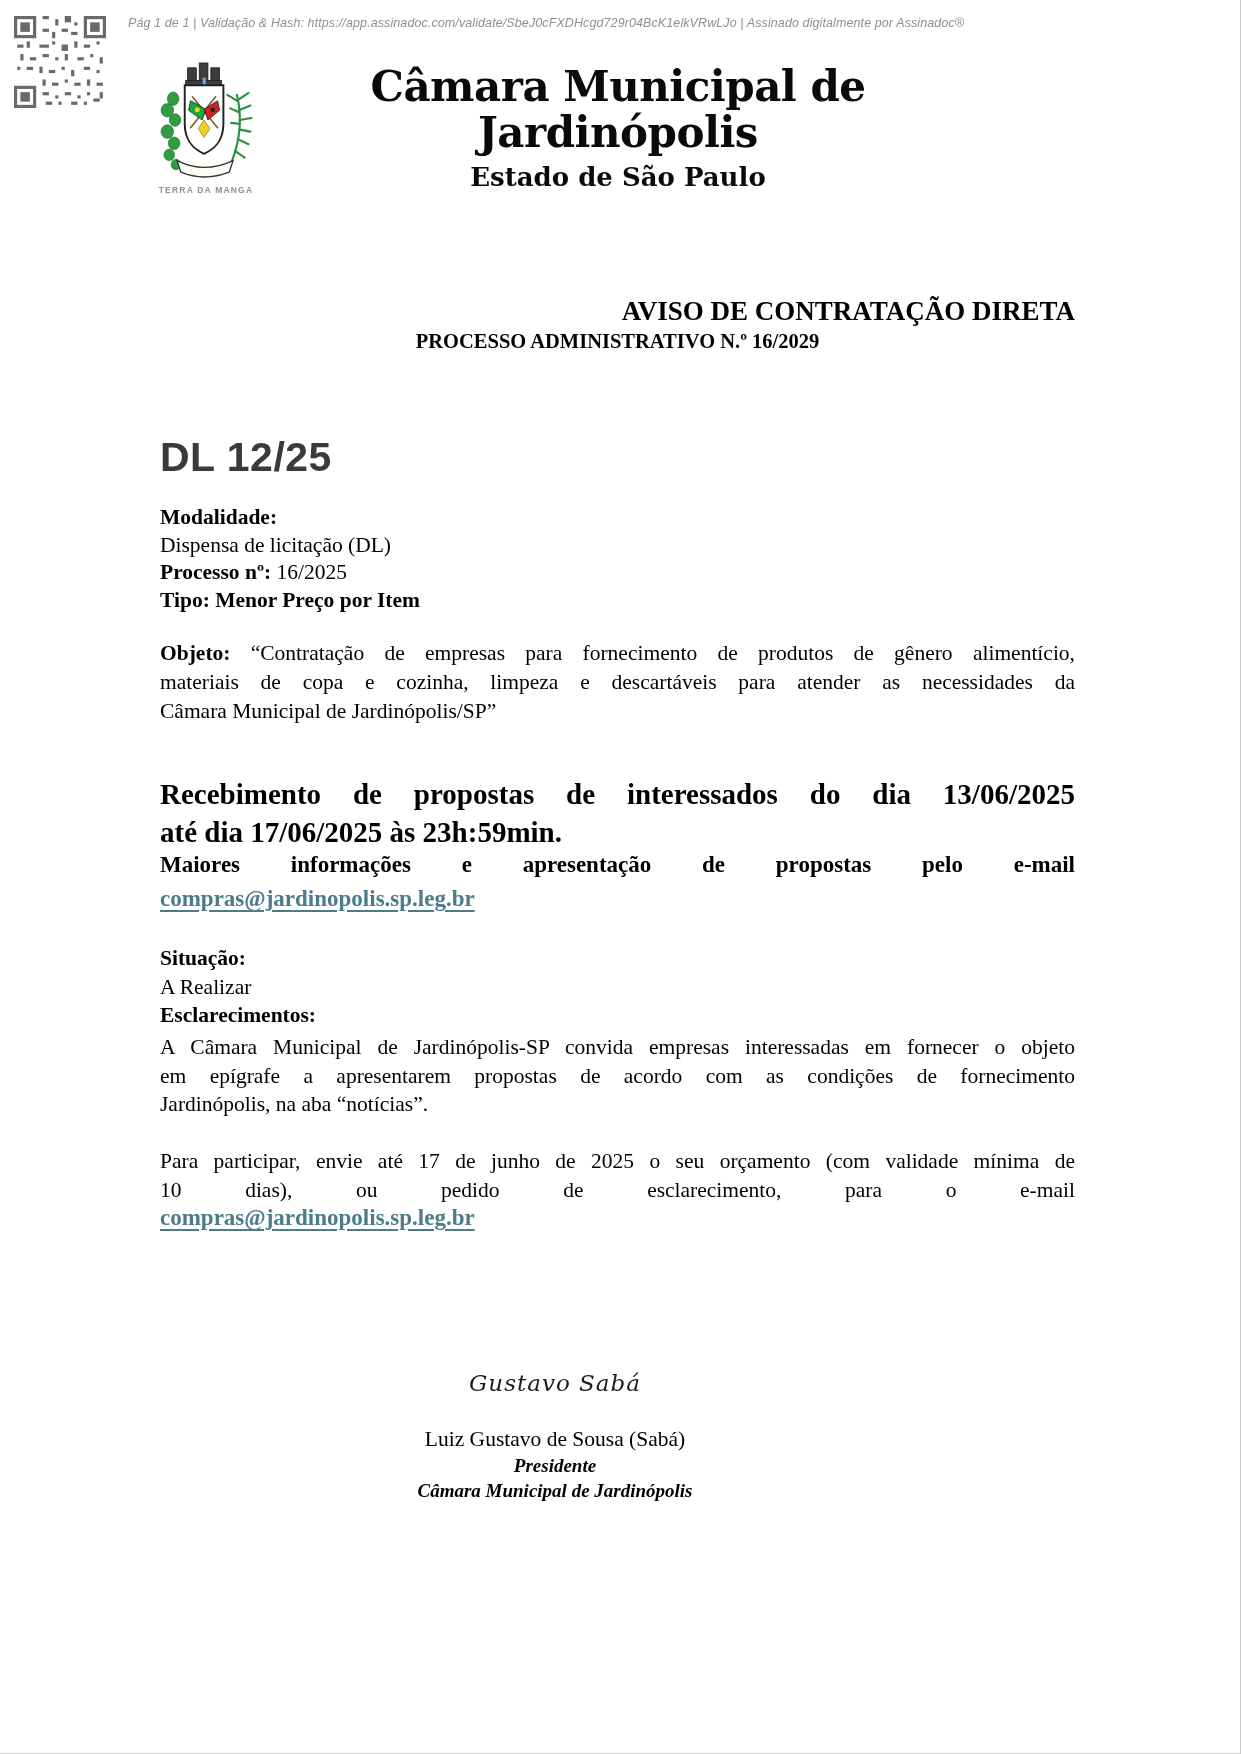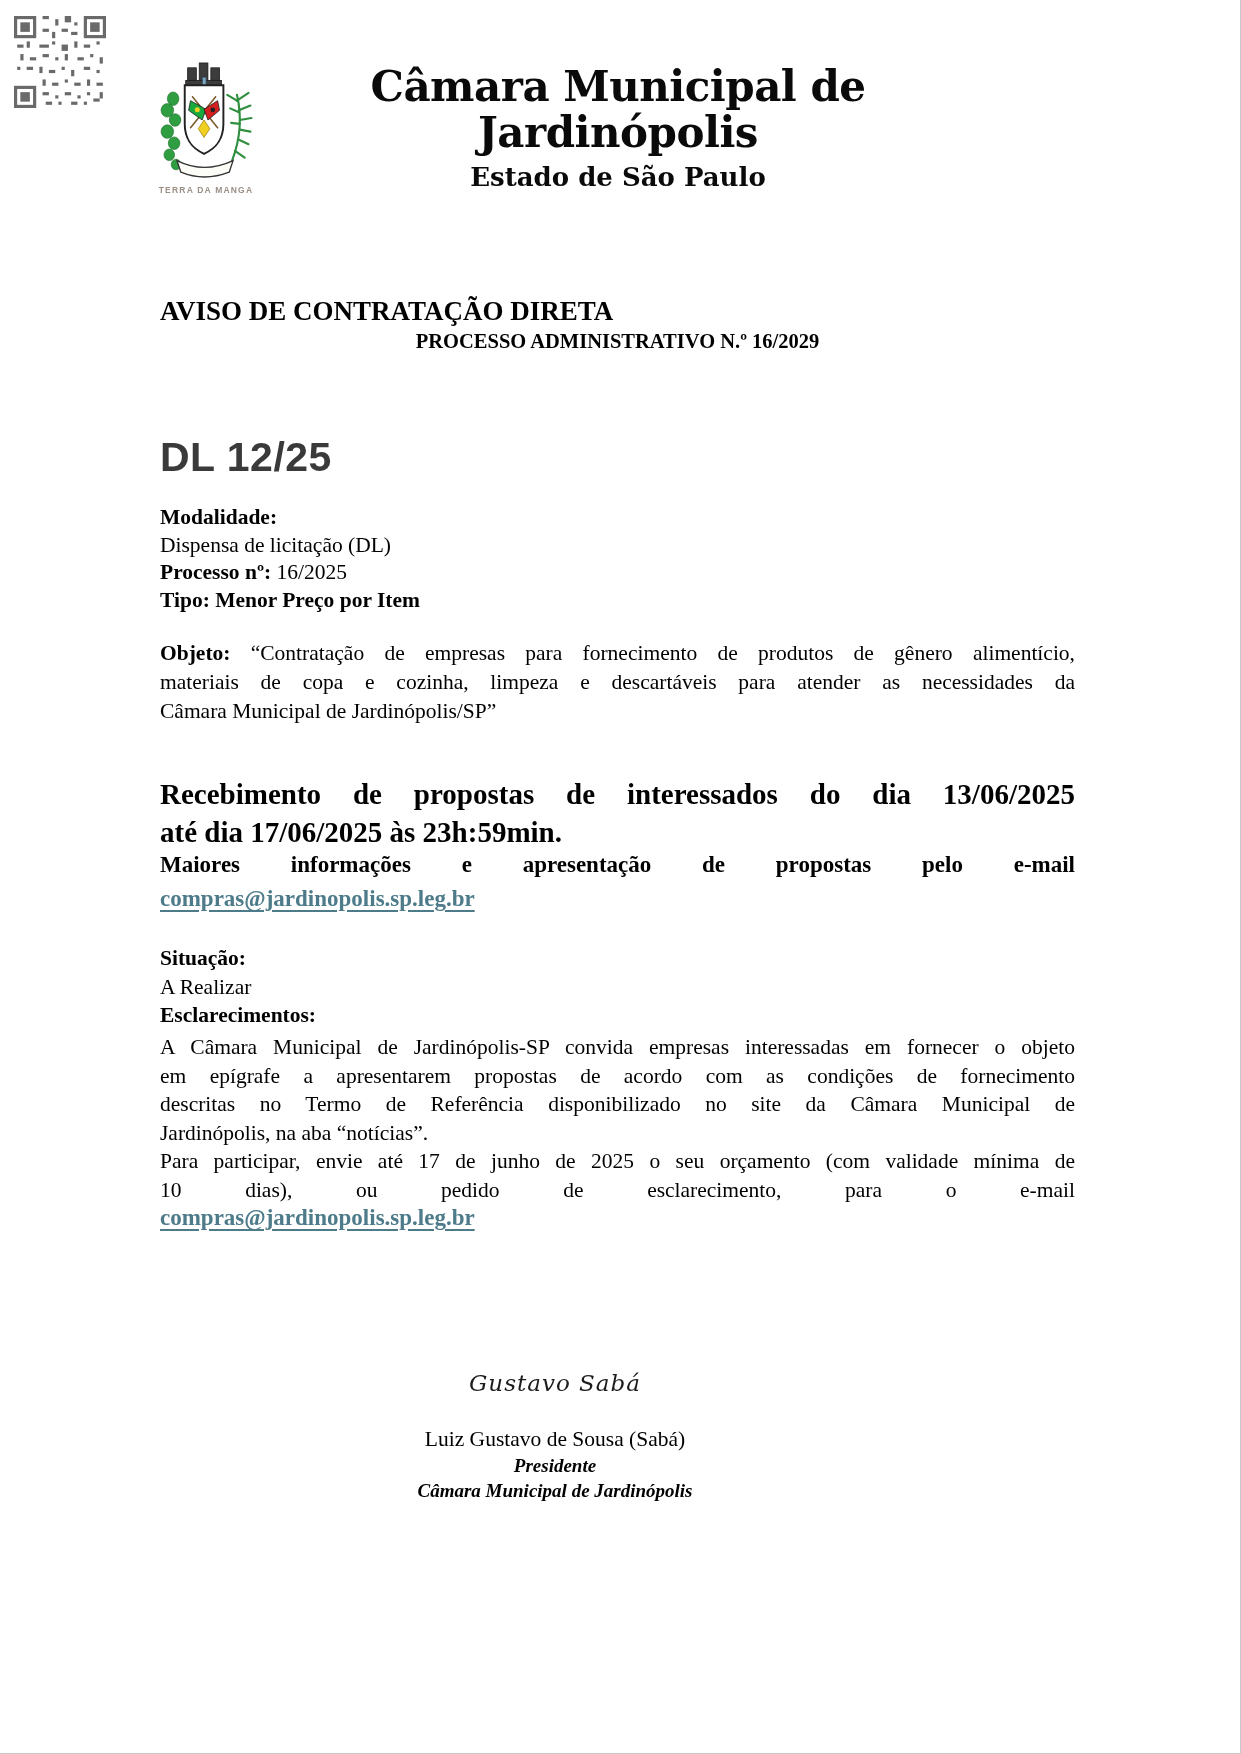--- a/index.html
+++ b/index.html
@@ -25,21 +25,21 @@
     font-family:"DejaVu Serif",serif;font-weight:bold;font-size:42px;
     line-height:46px;color:#0a0a0a;letter-spacing:-0.5px;
   }
   .org-subtitle{
     font-family:"DejaVu Serif",serif;font-weight:bold;font-size:26px;
     margin-top:6px;color:#0a0a0a;
   }
   .content{position:absolute;left:160px;top:0;width:915px;height:1754px;}
   .content > div{position:absolute;left:0;width:100%;}
   .b{font-weight:bold;}
-  .doc-title{top:296px;text-align:left;font-weight:bold;font-size:27px;}
+  .doc-title{top:296px;text-align:right;font-weight:bold;font-size:27px;}
   .doc-subtitle{top:330px;text-align:center;font-weight:bold;font-size:20.5px;}
   .dl-heading{
     top:434px;font-family:"Liberation Sans",sans-serif;font-weight:bold;
     font-size:41px;color:#3a3a3a;letter-spacing:0.5px;
   }
   .modalidade-block{top:504px;font-size:21.5px;line-height:27.5px;}
   .objeto{top:639px;font-size:21.5px;line-height:29px;}
   .jline{text-align:justify;text-align-last:justify;}
   .recebimento{top:775px;font-size:29px;font-weight:bold;line-height:38px;}
   .maiores{top:852px;font-size:23px;font-weight:bold;text-align:justify;text-align-last:justify;}
@@ -126,20 +126,21 @@
       <rect x="23" y="24" width="1" height="1"></rect>
         <rect x="25" y="26" width="2" height="1"></rect>
         <rect x="27" y="24" width="1" height="2"></rect>
       <rect x="10" y="27" width="2" height="1"></rect>
         <rect x="14" y="27" width="1" height="1"></rect>
         <rect x="18" y="27" width="2" height="1"></rect>
         <rect x="22" y="27" width="1" height="1"></rect>
     </g>
   </svg>
 
+  <div class="meta">Pág 1 de 1 | Validação &amp; Hash: https://app.assinadoc.com/validate/SbeJ0cFXDHcgd729r04BcK1elkVRwLJo | Assinado digitalmente por Assinadoc®</div>
 
   <div class="logo">
     <svg width="116" height="128" viewBox="0 0 120 132" aria-hidden="true">
 
       <g fill="#2f9e41" stroke="#1c6b2a" stroke-width="0.6">
         <ellipse cx="26" cy="44" rx="6" ry="7"></ellipse>
         <ellipse cx="20" cy="56" rx="6.5" ry="7"></ellipse>
         <ellipse cx="28" cy="66" rx="6" ry="6.5"></ellipse>
         <ellipse cx="20" cy="78" rx="6.5" ry="7"></ellipse>
         <ellipse cx="27" cy="90" rx="6" ry="6.5"></ellipse>
@@ -225,21 +226,20 @@
 
     <div class="situacao-block">
       <div class="b">Situação:</div>
       <div>A Realizar</div>
       <div class="b">Esclarecimentos:</div>
     </div>
 
     <div class="p1">
       <div class="jline">A Câmara Municipal de Jardinópolis-SP convida empresas interessadas em fornecer o objeto</div>
       <div class="jline">em epígrafe a apresentarem propostas de acordo com as condições de fornecimento</div>
-      <div class="jline">descritas no Termo de Referência disponibilizado no site da Câmara Municipal de</div>
       <div>Jardinópolis, na aba “notícias”.</div>
     </div>
 
     <div class="p2">
       <div class="jline">Para participar, envie até 17 de junho de 2025 o seu orçamento (com validade mínima de</div>
       <div class="jline">10 dias), ou pedido de esclarecimento, para o e-mail</div>
     </div>
 
     <div class="email-line2"><a class="email">compras@jardinopolis.sp.leg.br</a></div>
 

